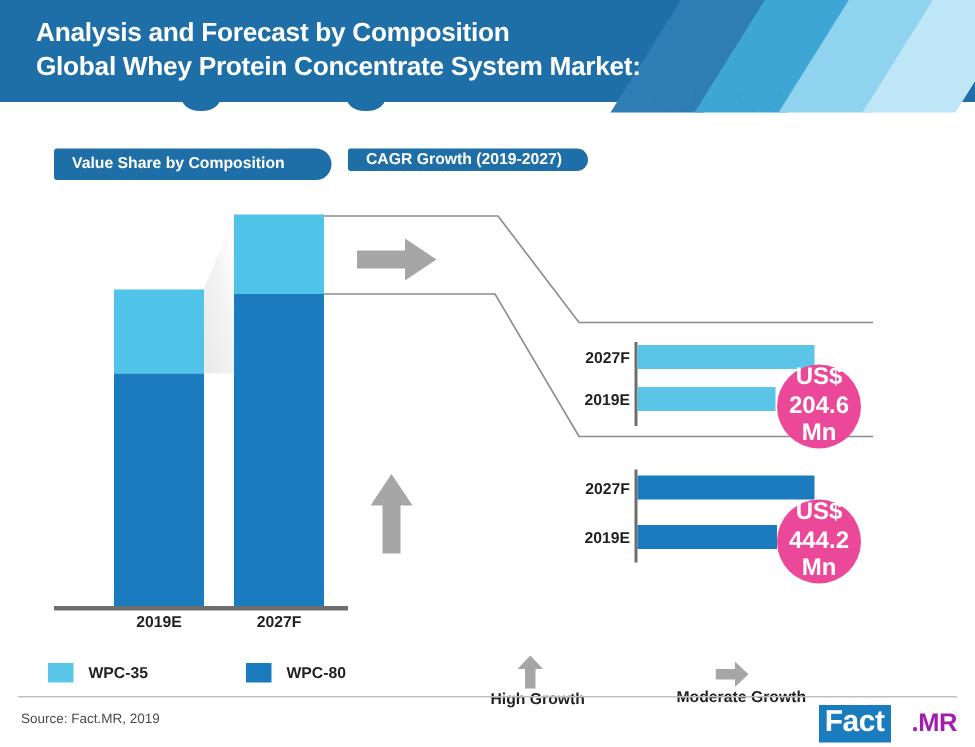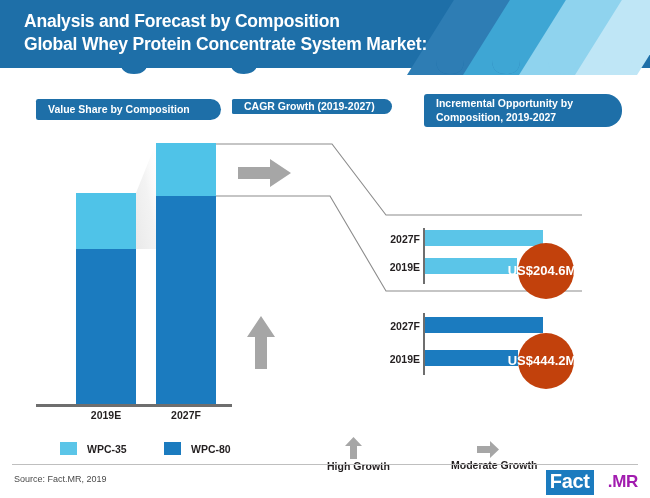--- a/index.html
+++ b/index.html
@@ -70,23 +70,23 @@
   .inc-axis{position:absolute;background:#6E6E6E;width:2px;}
   .inc-bar{position:absolute;height:16px;}
   .inc-bar.light{background:#5BC5E8;}
   .inc-bar.dark{background:#1B7BBF;}
   .inc-lab{
     position:absolute;font-size:10.5px;font-weight:bold;color:#231F20;
     text-align:right;width:46px;
   }
   .badge{
     position:absolute;width:56px;height:56px;border-radius:50%;
-    background:#c2410c;color:#fff;
-    display:flex;flex-direction:row;align-items:center;justify-content:center;
-    font-size:13px;font-weight:bold;line-height:1.18;text-align:center;
+    background:#ec4899;color:#fff;
+    display:flex;flex-direction:column;align-items:center;justify-content:center;
+    font-size:16px;font-weight:bold;line-height:1.18;text-align:center;
   }
   .badge span{display:block;}
 
   
   .legend-item{position:absolute;display:flex;align-items:center;}
   .swatch{width:17px;height:13px;display:inline-block;}
   .swatch.light{background:#5BC5E8;}
   .swatch.dark{background:#1B7BBF;}
   .legend-text{
     font-size:10.5px;font-weight:bold;color:#231F20;margin-left:10px;white-space:nowrap;
@@ -135,26 +135,20 @@
       <span>Global Whey Protein Concentrate System Market:</span>
     </div>
   </div>
 
   <div class="pill" id="pill-value">
     <span>Value Share by Composition</span>
   </div>
   <div class="pill" id="pill-cagr">
     <span>CAGR Growth (2019-2027)</span>
   </div>
-  <div class="pill" id="pill-incr">
-    <div>
-      <span style="display:block">Incremental Opportunity by</span>
-      <span style="display:block">Composition, 2019-2027</span>
-    </div>
-  </div>
 
   <svg class="callout">
 
     <path d="M196,144 L332,144 L386,215 L582,215" fill="none" stroke="#8C8C8C" stroke-width="1.1"></path>
     <path d="M196,196 L330,196 L386,291 L582,291" fill="none" stroke="#8C8C8C" stroke-width="1.1"></path>
 
     <path d="M196,196 L328,198 L385,300 L580,300" fill="none" stroke="#8C8C8C" stroke-width="0"></path>
   </svg>
 
   <div class="chart-left" style="top:0;left:0;height:498px;width:250px;">
@@ -217,21 +211,21 @@
     <div class="inc-lab" style="left:374px;top:353px;">2019E</div>
     <div class="inc-bar dark" style="left:425px;top:350px;width:93px;"></div>
 
     <div class="badge" style="left:518px;top:333px;">
       <span>US$</span>
       <span>444.2</span>
       <span>Mn</span>
     </div>
   </div>
 
-  <div class="legend-item" style="left:32px;top:442px;margin-left:28px;">
+  <div class="legend-item" style="left:32px;top:442px;">
     <span class="swatch light"></span>
     <span class="legend-text">WPC-35</span>
   </div>
   <div class="legend-item" style="left:124px;top:442px;padding-left:40px;">
     <span class="swatch dark"></span>
     <span class="legend-text">WPC-80</span>
   </div>
 
   <div class="growth-item" style="left:316px;top:437px;">
     <svg width="19" height="23" viewBox="0 0 19 23">

